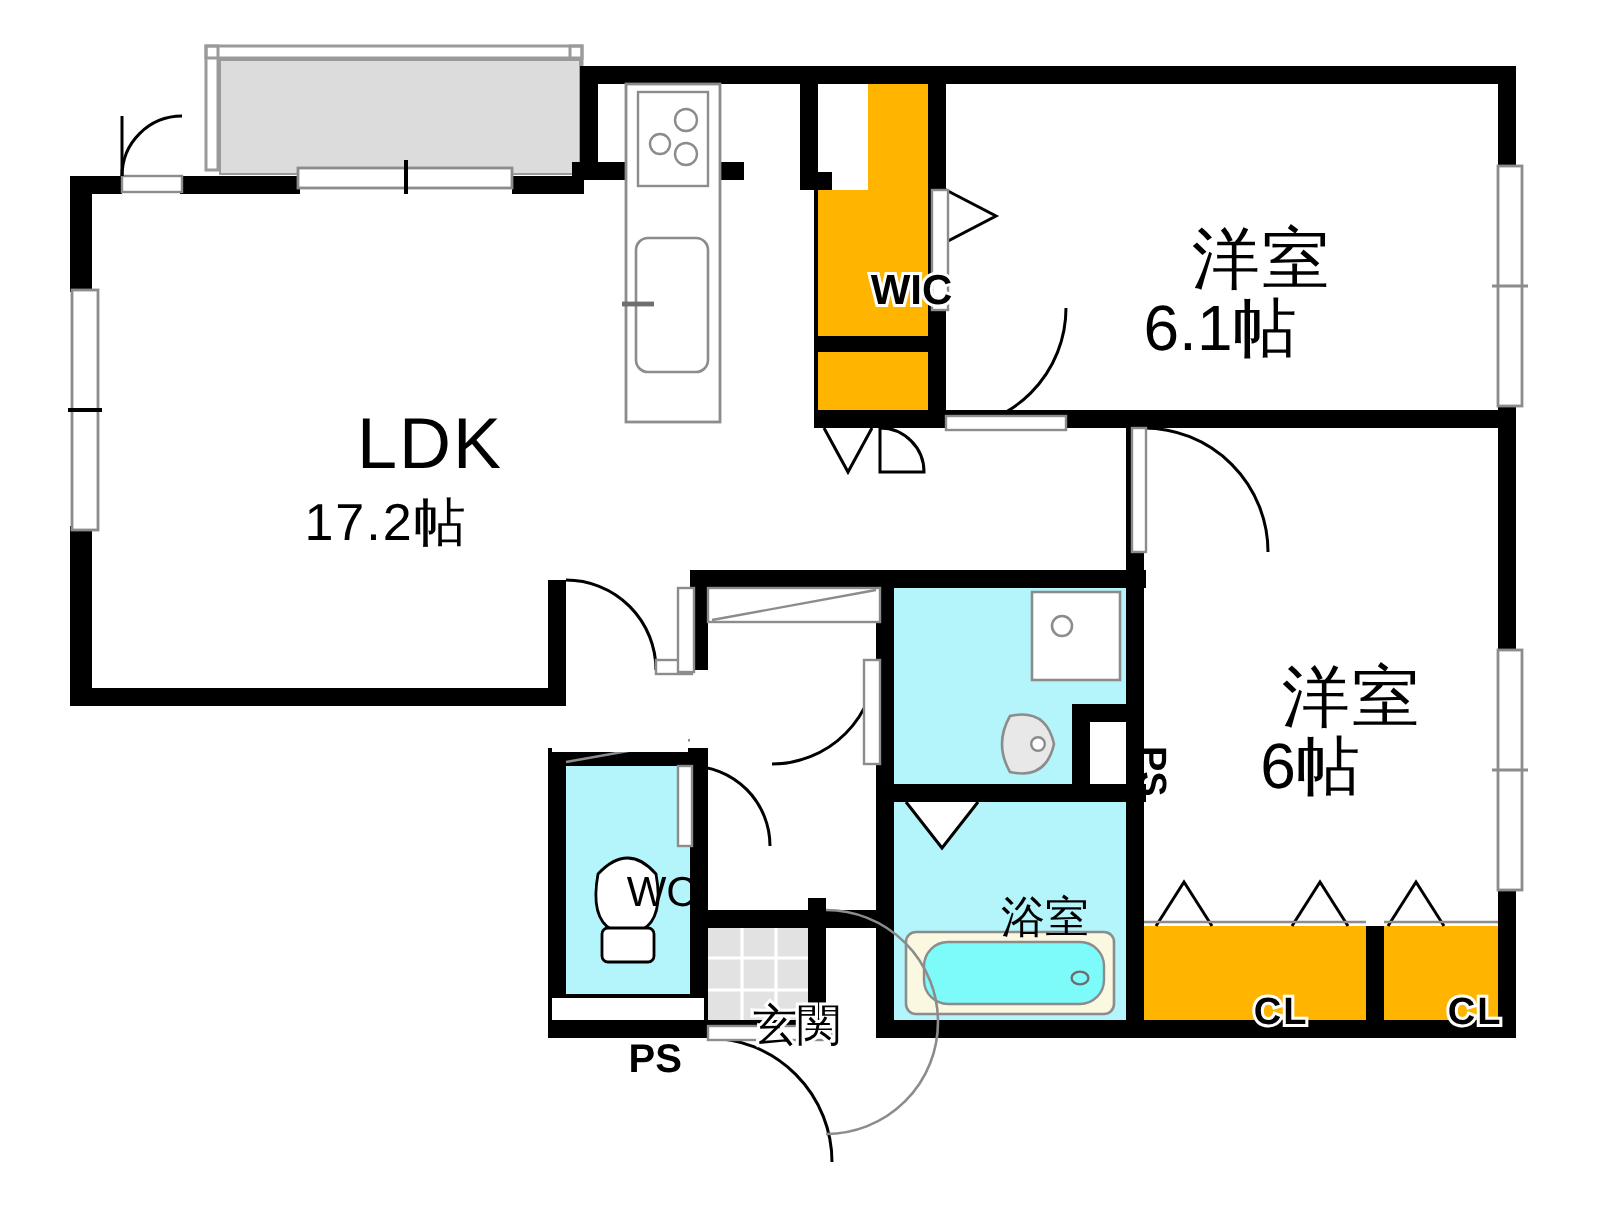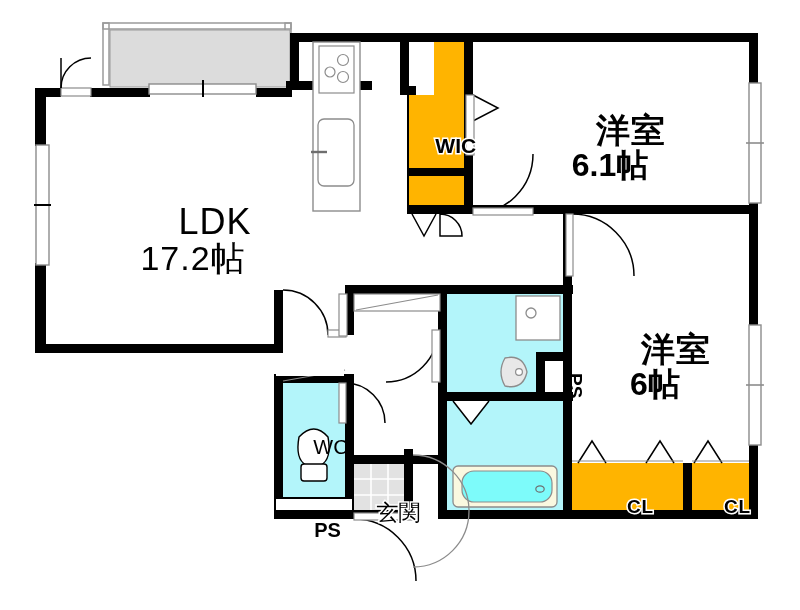--- a/index.html
+++ b/index.html
@@ -2,24 +2,24 @@
 <html><head>
 <meta charset="utf-8">
 <style>
   html,body{margin:0;padding:0;background:#ffffff;}
   body{width:800px;height:610px;overflow:hidden;
        font-family:"Liberation Sans","DejaVu Sans",sans-serif;}
   #plan{position:relative;width:800px;height:610px;background:#fff;}
   svg{position:absolute;top:0;left:0;}
   .lbl{position:absolute;color:#000;line-height:1.02;text-align:center;
        white-space:pre;pointer-events:none;}
-  .lbl-room{font-size:34px;letter-spacing:1px;font-weight:bold;}
+  .lbl-room{font-size:34px;letter-spacing:1px;}
   .lbl-room .sub{font-size:32px;letter-spacing:0px;}
   .lbl-ldk{font-size:36px;letter-spacing:1px;}
-  .lbl-ldk .sub{font-size:34px;}
+  .lbl-ldk .sub{font-size:26px;}
   .lbl-sm{font-size:20px;}
   .lbl-md{font-size:22px;}
   .lbl-cl{font-size:19px;font-weight:600;letter-spacing:1px;}
   .lbl-wic{font-size:21px;font-weight:600;letter-spacing:0px;}
   .lbl-wc{font-size:21px;font-weight:400;}
   .lbl-ps{font-size:20px;font-weight:600;}
   .lbl-ps-v{font-size:19px;font-weight:600;line-height:0.95;}
   .outl{paint-order:stroke fill;-webkit-text-stroke:3px #fff;}
 </style>
 </head>
@@ -245,20 +245,23 @@
   <div class="lbl lbl-room" style="left:575px;top:297px;width:160px;">
     <span>洋室</span><br><span class="sub">6帖</span>
   </div>
 
   <div class="lbl lbl-wic outl" style="left:412px;top:114px;width:56px;text-align:center;">
     <span>WIC</span>
   </div>
 
 
 
+  <div class="lbl lbl-md" style="left:476px;top:426px;width:60px;">
+    <span>浴室</span>
+  </div>
 
   <div class="lbl lbl-wc" style="left:290px;top:415px;width:45px;">
     <span>WC</span>
   </div>
 
   <div class="lbl lbl-md outl" style="left:352px;top:480px;width:54px;">
     <span>玄関</span>
   </div>
 
   <div class="lbl lbl-cl outl" style="left:600px;top:478px;width:56px;">

